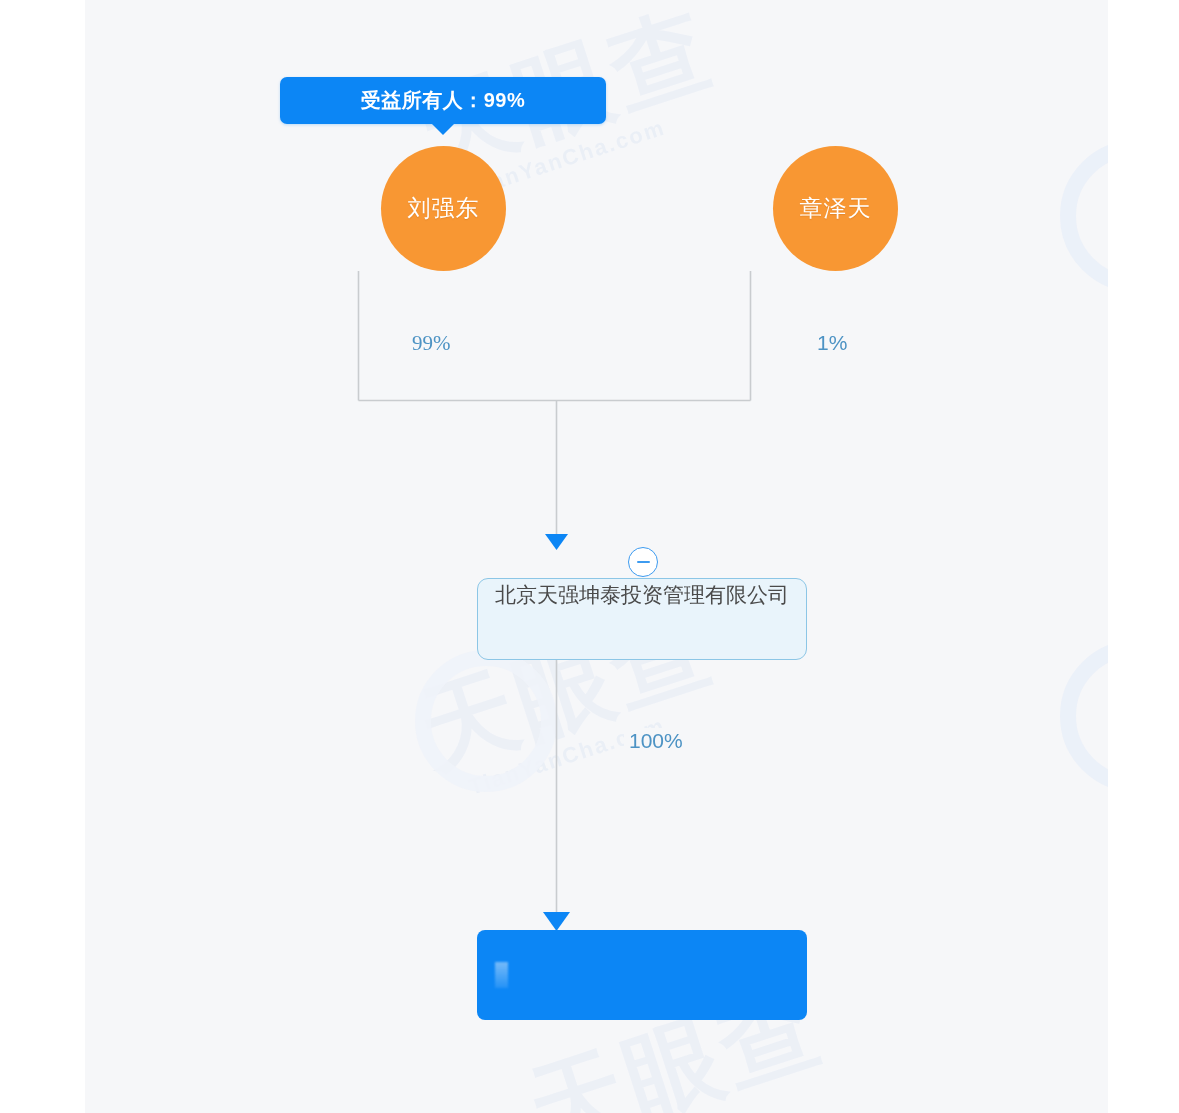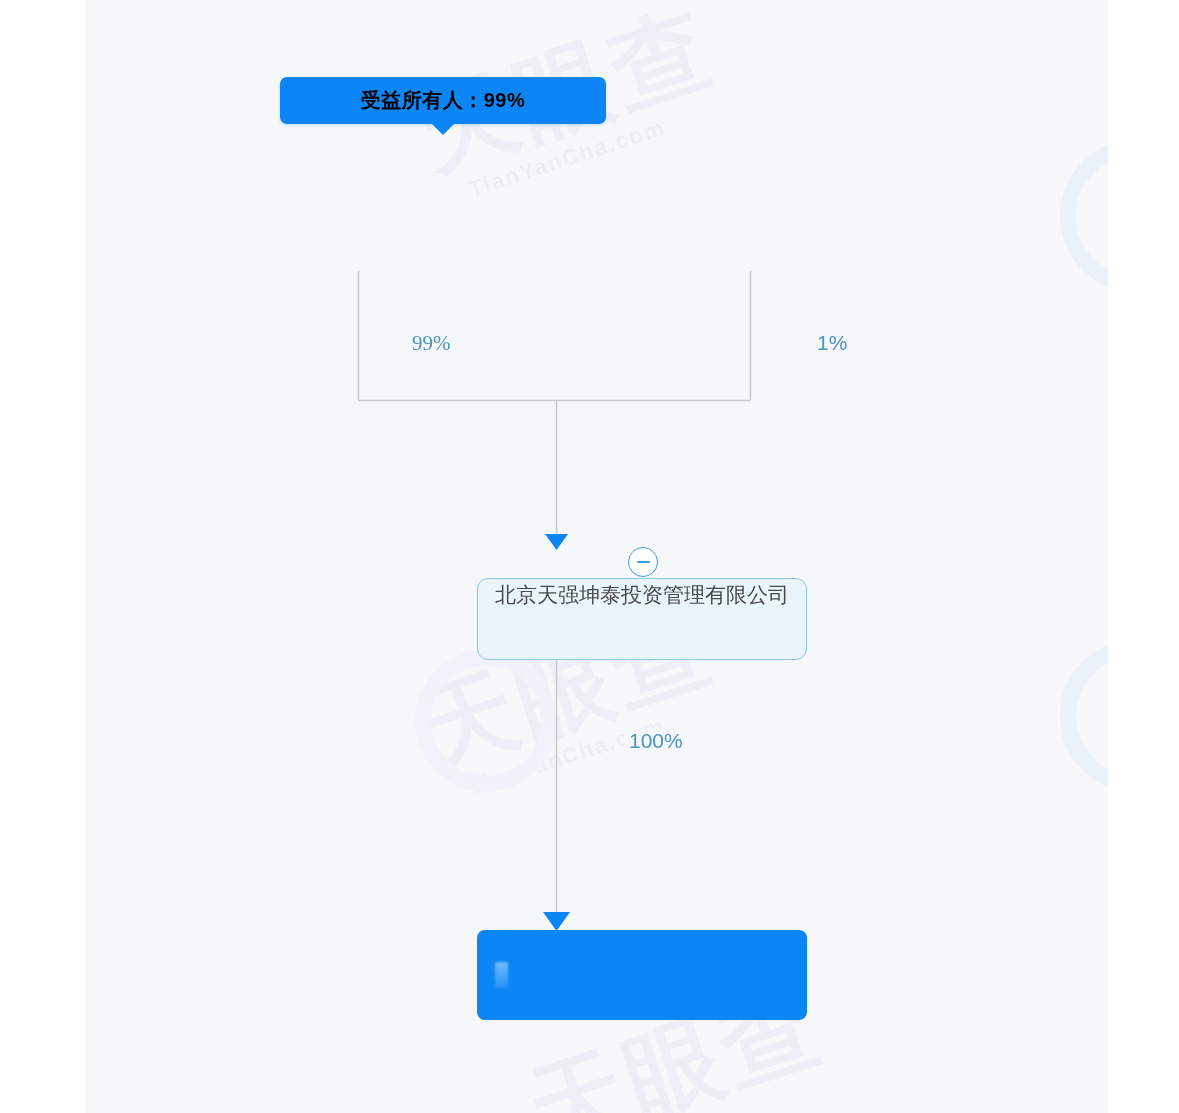--- a/index.html
+++ b/index.html
@@ -91,21 +91,21 @@
     height: 47px;
     background: #0c86f5;
     border-radius: 7px;
     display: flex;
     align-items: center;
     justify-content: center;
     box-shadow: 0 1px 3px rgba(12,134,245,.25);
     cursor: default;
   }
   #owner-badge .badge-text {
-    color: #000000;
+    color: #ffffff;
     font-size: 20px;
     font-weight: 700;
     letter-spacing: .5px;
   }
   #owner-badge .badge-tail {
     position: absolute;
     left: 50%;
     bottom: -11px;
     margin-left: -12px;
     width: 0; height: 0;
@@ -278,21 +278,27 @@
       <path d="M 471.5 660 L 471.5 914" stroke="#c9cccf" stroke-width="1.6" fill="none"></path>
 
       <polygon points="458,912 485,912 471.5,931" fill="#0c86f5"></polygon>
     </svg>
 
     <div id="owner-badge">
       <span class="badge-text">受益所有人：99%</span>
       <span class="badge-tail"></span>
     </div>
 
-
+    <div class="person" id="person-liu">
+      <span class="person-name">刘强东</span>
+    </div>
+
+    <div class="person" id="person-zhang">
+      <span class="person-name">章泽天</span>
+    </div>
 
     <div class="edge-label" id="label-99">99%</div>
     <div class="edge-label" id="label-1">1%</div>
     <div class="edge-label" id="label-100">100%</div>
 
     <div id="collapse-toggle">
       <span class="minus-bar"></span>
     </div>
 
     <div id="company-node">

